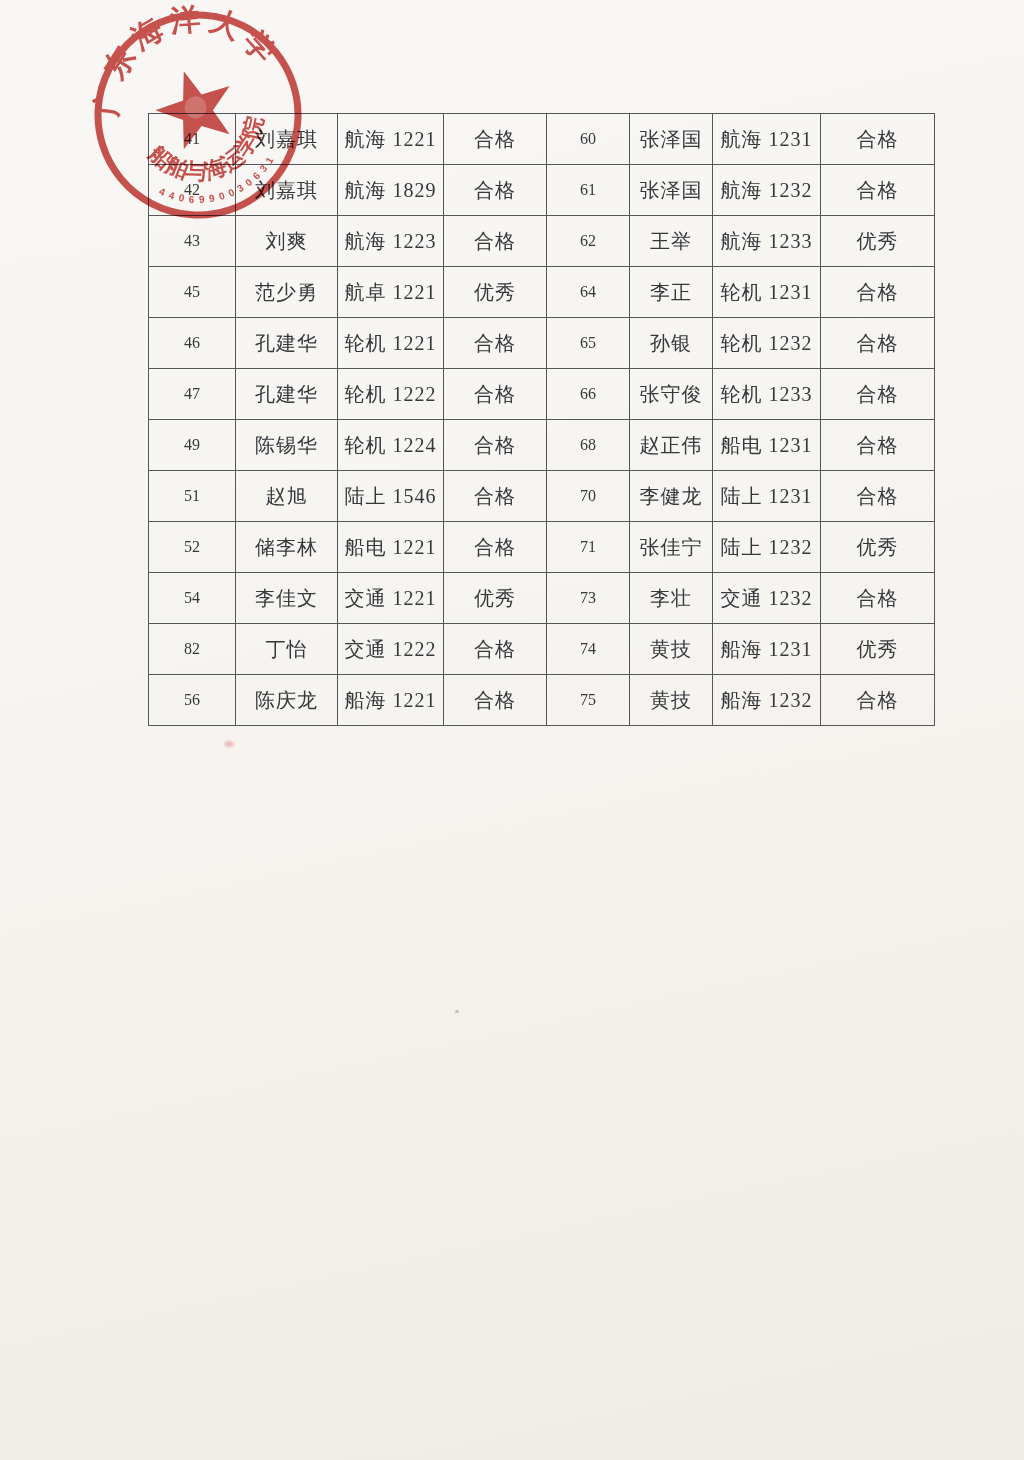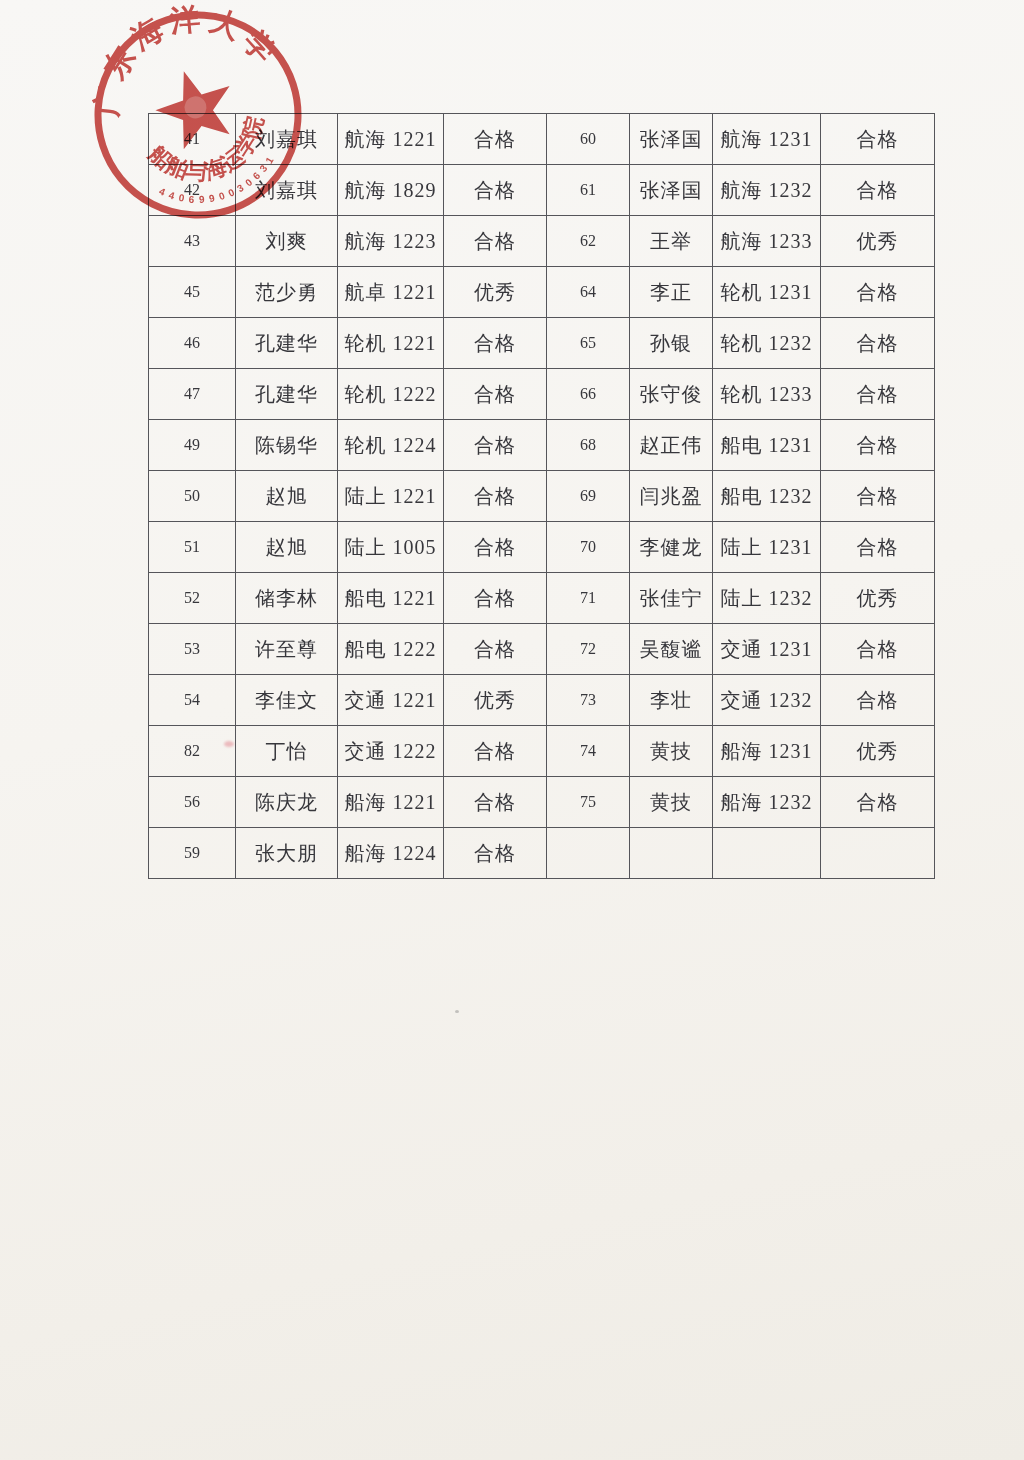--- a/index.html
+++ b/index.html
@@ -145,60 +145,40 @@
           <td class="num">49</td>
           <td>陈锡华</td>
           <td>轮机 1224</td>
           <td>合格</td>
           <td class="num">68</td>
           <td>赵正伟</td>
           <td>船电 1231</td>
           <td>合格</td>
         </tr>
         <tr>
-          <td class="num">50</td>
-          <td>赵旭</td>
-          <td>陆上 1221</td>
-          <td>合格</td>
-          <td class="num">69</td>
-          <td>闫兆盈</td>
-          <td>船电 1232</td>
-          <td>合格</td>
-        </tr>
-        <tr>
           <td class="num">51</td>
           <td>赵旭</td>
-          <td>陆上 1005</td>
+          <td>陆上 1546</td>
           <td>合格</td>
           <td class="num">70</td>
           <td>李健龙</td>
           <td>陆上 1231</td>
           <td>合格</td>
         </tr>
         <tr>
           <td class="num">52</td>
           <td>储李林</td>
           <td>船电 1221</td>
           <td>合格</td>
           <td class="num">71</td>
           <td>张佳宁</td>
           <td>陆上 1232</td>
           <td>优秀</td>
         </tr>
         <tr>
-          <td class="num">53</td>
-          <td>许至尊</td>
-          <td>船电 1222</td>
-          <td>合格</td>
-          <td class="num">72</td>
-          <td>吴馥谧</td>
-          <td>交通 1231</td>
-          <td>合格</td>
-        </tr>
-        <tr>
           <td class="num">54</td>
           <td>李佳文</td>
           <td>交通 1221</td>
           <td>优秀</td>
           <td class="num">73</td>
           <td>李壮</td>
           <td>交通 1232</td>
           <td>合格</td>
         </tr>
         <tr>
@@ -213,30 +193,20 @@
         </tr>
         <tr>
           <td class="num">56</td>
           <td>陈庆龙</td>
           <td>船海 1221</td>
           <td>合格</td>
           <td class="num">75</td>
           <td>黄技</td>
           <td>船海 1232</td>
           <td>合格</td>
-        </tr>
-        <tr>
-          <td class="num">59</td>
-          <td>张大朋</td>
-          <td>船海 1224</td>
-          <td>合格</td>
-          <td class="num"></td>
-          <td></td>
-          <td></td>
-          <td></td>
         </tr>
       </tbody>
   </table>
 
   <svg class="stamp" viewBox="0 0 232 228">
     <g transform="rotate(-18 116 113)" fill="#c0322d" opacity="0.9">
       <defs>
         <path id="arcTop" d="M 38.2 99.5 A 78 78 0 0 1 193.8 99.5" fill="none"></path>
         <path id="arcBottom" d="M 55.9 134.9 A 64 64 0 0 0 176.1 134.9" fill="none"></path>
         <path id="arcSerial" d="M 39.8 157 A 88 88 0 0 0 192.2 157" fill="none"></path>

